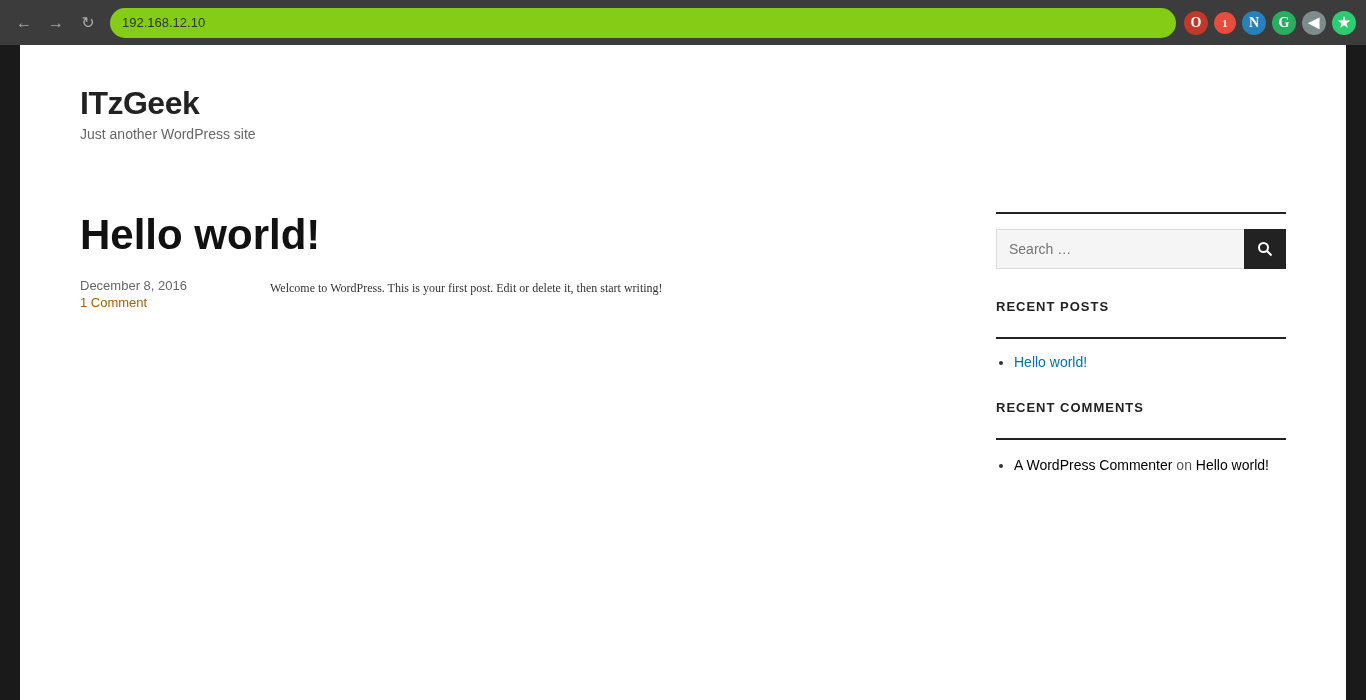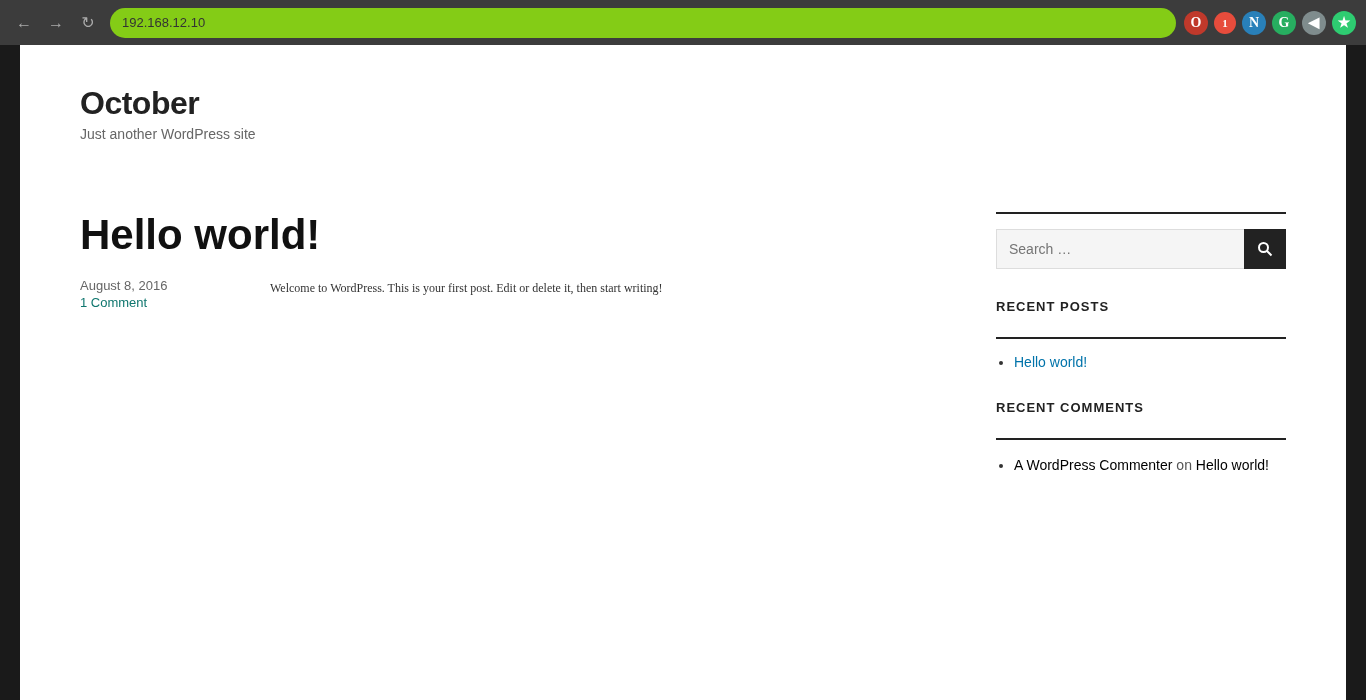--- a/index.html
+++ b/index.html
@@ -125,21 +125,21 @@
 
     .post-date {
       font-family: Arial, Helvetica, sans-serif;
       font-size: 13px;
       color: #666;
     }
 
     .post-comments {
       font-family: Arial, Helvetica, sans-serif;
       font-size: 13px;
-      color: #0f766e;
+      color: #a16207;
     }
 
     .post-layout {
       display: flex;
       gap: 30px;
     }
 
     .post-meta-column {
       width: 160px;
       flex-shrink: 0;
@@ -280,34 +280,34 @@
     <div class="browser-icon" style="background:#2980b9;">N</div>
     <div class="browser-icon" style="background:#27ae60;">G</div>
     <div class="browser-icon" style="background:#7f8c8d;">◀</div>
     <div class="browser-icon" style="background:#2ecc71;">★</div>
   </div>
 </div>
 
 <div class="page-wrapper">
 
   <header class="site-header">
-    <h1 class="site-title">October</h1>
+    <h1 class="site-title">ITzGeek</h1>
     <p class="site-tagline">Just another WordPress site</p>
   </header>
 
   <div class="content-area">
 
     <main class="main-content">
       <article>
         <h2 class="post-title">Hello world!</h2>
 
         <div class="post-layout">
           <div class="post-meta-column">
             <div class="post-meta">
-              <span class="post-date">August 8, 2016</span>
+              <span class="post-date">December 8, 2016</span>
               <span class="post-comments">1 Comment</span>
             </div>
           </div>
           <div class="post-content-column">
             <p class="post-body">Welcome to WordPress. This is your first post. Edit or delete it, then start writing!</p>
           </div>
         </div>
       </article>
     </main>
 

